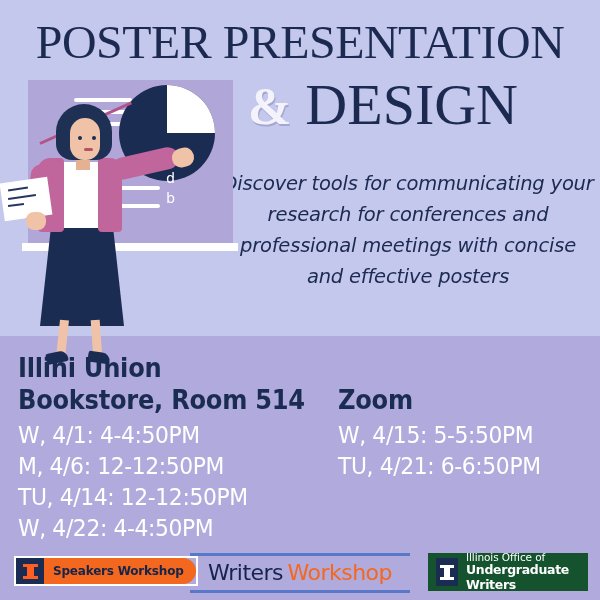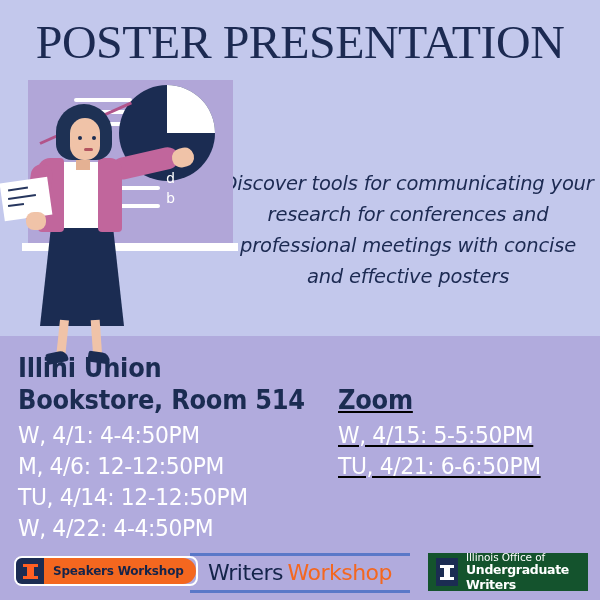--- a/index.html
+++ b/index.html
@@ -171,21 +171,21 @@
     box-shadow:0 0 0 0 transparent;
   }
   .paper-ln{position:absolute;height:2px;background:#26365e;}
   .pl1{left:8px;top:128px;width:20px;transform:rotate(-8deg);}
   .pl2{left:8px;top:136px;width:28px;transform:rotate(-8deg);}
   .pl3{left:8px;top:144px;width:16px;transform:rotate(-8deg);}
 
   
   .sched{position:absolute;left:18px;top:352px;width:564px;}
   .col-left{position:absolute;left:0;top:0;width:320px;}
-  .col-right{position:absolute;left:320px;top:32px;width:244px;text-decoration:underline;}
+  .col-right{position:absolute;left:320px;top:32px;width:244px;}
   .venue{
     font-family:"DejaVu Sans", sans-serif;
     font-weight:bold;
     font-size:26px;
     line-height:32px;
     color:#1b2c52;
     letter-spacing:-0.3px;
     transform:scaleX(0.93);
     transform-origin:left center;
   }
@@ -201,21 +201,21 @@
   }
 
   
   .footer{
     position:absolute;left:0;top:548px;width:600px;height:52px;
   }
   .logo-speakers{
     position:absolute;left:14px;top:8px;height:26px;
     display:flex;align-items:stretch;
     border:2px solid #ffffff;
-    border-radius:8px;
+    border-radius:0;
     overflow:hidden;
   }
   .ill-block{
     width:28px;background:#1b2c52;
     display:flex;align-items:center;justify-content:center;
     color:#ff5f22;font-family:"Liberation Serif", serif;
     font-weight:bold;font-size:17px;
   }
   .ill-i{
     display:inline-block;background:#ff5f22;color:#ff5f22;
@@ -279,20 +279,23 @@
 </style>
 </head>
 <body>
 
 <div class="poster">
 
   <div class="band-top"></div>
   <div class="band-bottom"></div>
 
   <div class="title-line1">POSTER PRESENTATION</div>
+  <div class="title-line2">
+    <span class="amp">&amp;</span><span class="designword">DESIGN</span>
+  </div>
 
   <div class="desc">Discover tools for communicating your research for conferences and professional meetings with concise and effective posters</div>
 
   <div class="illo">
     <div class="board"></div>
     <div class="board-ledge"></div>
 
     <div class="bline bl1"></div>
     <div class="bline bl2"></div>
     <div class="bline bl3"></div>

